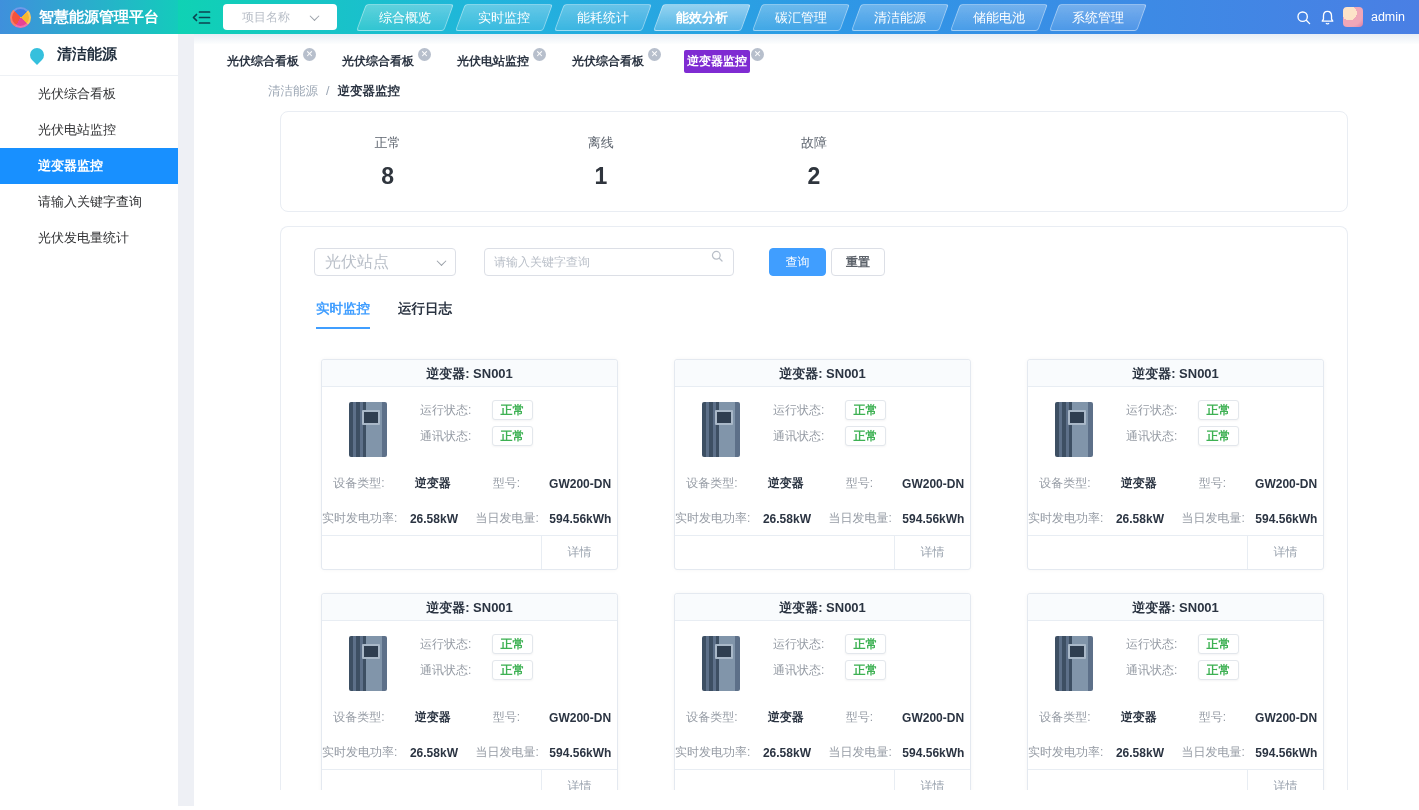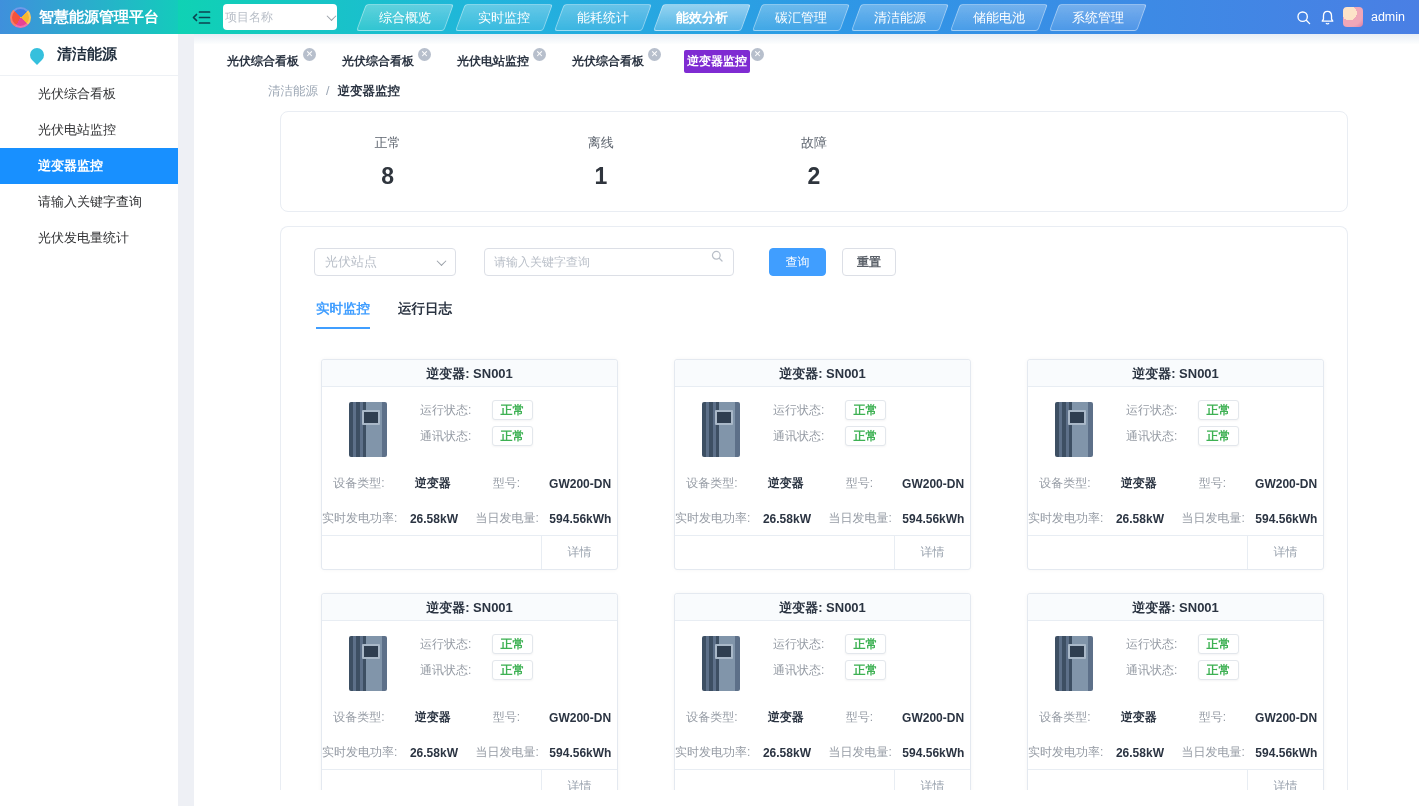--- a/index.html
+++ b/index.html
@@ -11,21 +11,21 @@
   .logo-area { width:178px; flex:0 0 178px; display:flex; align-items:center; gap:8px;
     padding-left:10px; background:linear-gradient(90deg,#3f90dc,#14cbbc);
     color:#fff; font-size:15px; font-weight:bold; }
   .logo-icon { width:21px; height:21px; border-radius:50%; flex:0 0 21px;
     background:conic-gradient(from 210deg,#f5523c 0 30%,#3f7ae0 30% 55%,#f7b731 55% 78%,#e84393 78% 100%);
     box-shadow:inset 0 0 0 2px rgba(255,255,255,.25); }
   .header-main { flex:1; display:flex; align-items:center; padding:0 14px 0 12px;
     background:linear-gradient(90deg,#0fd2b4 0%,#21b4dc 25%,#2f96e6 55%,#4a7fe4 100%); }
   .collapse-btn { background:none; border:none; margin:0 12px 0 2px; cursor:pointer; display:flex; }
   .h-select { width:114px; height:26px; background:#fff; border-radius:4px; display:flex;
-    align-items:center; justify-content:space-between; padding:0 2px; font-size:12px; color:#b9bfc8; }
+    align-items:center; justify-content:space-between; padding:0 19px; font-size:12px; color:#b9bfc8; }
   .chev { width:7px; height:7px; border-right:1.4px solid #9aa0a8; border-bottom:1.4px solid #9aa0a8;
     transform:rotate(45deg) translate(-1px,-1px); }
   .nav-tabs { display:flex; margin-left:24px; }
   .nav-tab { height:27px; line-height:25px; padding:0 17px; margin-right:11px;
     transform:skewX(-20deg); border:1px solid rgba(255,255,255,.38); border-radius:3px;
     background:linear-gradient(180deg,rgba(255,255,255,.30),rgba(255,255,255,.10));
     color:#fff; font-size:13px; cursor:pointer; }
   .nav-tab > span { display:block; transform:skewX(20deg); white-space:nowrap; }
   .nav-tab.active { background:linear-gradient(180deg,rgba(255,255,255,.5),rgba(255,255,255,.2)); font-weight:bold; }
   .h-right { margin-left:auto; display:flex; align-items:center; gap:8px; color:#fff; font-size:12.5px; }
@@ -74,28 +74,28 @@
   .stats-panel { height:101px; display:flex; align-items:center; }
   .stat { width:20%; text-align:center; }
   .stat .lb { font-size:13px; color:#5f6670; margin-bottom:11px; }
   .stat .val { font-size:23px; font-weight:bold; color:#2f353d; }
 
   .main-panel { margin-top:14px; border-radius:8px 8px 0 0; border-bottom:none;
     padding:21px 0 0; height:564px; overflow:hidden; }
   .filter-row { display:flex; align-items:center; padding:0 33px; }
   .f-select { width:142px; height:28px; border:1px solid #dcdfe6; border-radius:4px;
     display:flex; align-items:center; justify-content:space-between; padding:0 10px;
-    font-size:13px; color:#b9bfc8; margin-right:28px; background:#fff; }
+    font-size:16px; color:#b9bfc8; margin-right:28px; background:#fff; }
   .f-input { width:250px; height:28px; border:1px solid #dcdfe6; border-radius:4px;
     display:flex; margin-right:35px; background:#fff; padding:0 9px; }
   .f-input input { flex:1; border:none; outline:none; font-size:12px; color:#606266;
     font-family:inherit; }
   .f-input input::placeholder { color:#b9bfc8; }
   .btn { height:28px; border-radius:4px; font-size:12px; cursor:pointer; font-family:inherit; }
-  .btn-primary { width:57px; background:#409eff; border:1px solid #409eff; color:#fff; margin-right:16px; }
+  .btn-primary { width:57px; background:#409eff; border:1px solid #409eff; color:#fff; margin-right:5px; }
   .btn-plain { width:54px; background:#fff; border:1px solid #dcdfe6; color:#5a6068; font-weight:bold; }
 
   .ctabs { display:flex; gap:28px; padding:0 35px; margin-top:24px; }
   .ctab { font-size:13.5px; font-weight:bold; color:#2b3442; padding-bottom:9px; cursor:pointer; }
   .ctab.active { color:#409eff; border-bottom:2px solid #409eff; }
 
   .cards { display:grid; grid-template-columns:repeat(3,297px); column-gap:56px; row-gap:23px;
     padding-left:40px; margin-top:30px; }
   .card { width:297px; height:211px; border:1px solid #e4e9f0; border-radius:3px;
     display:flex; flex-direction:column; background:#fff; box-shadow:0 0 4px rgba(31,45,61,.04); }

